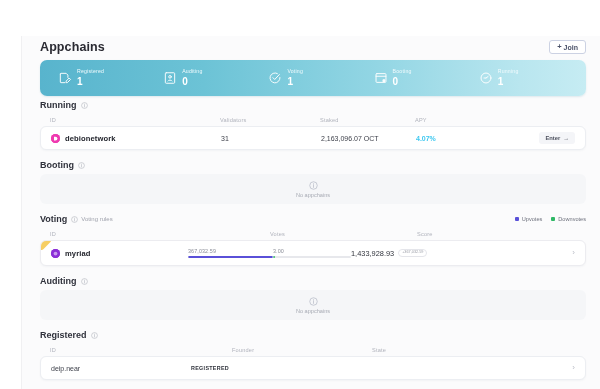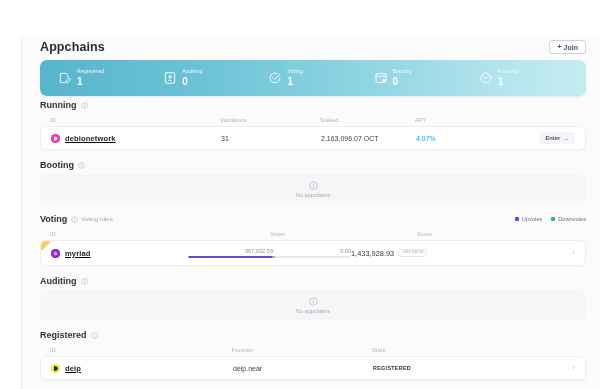--- a/index.html
+++ b/index.html
@@ -98,33 +98,32 @@
     box-shadow: 0 1px 2px rgba(30,40,70,.04);
     display: flex; align-items: center;
     height: 24px;
     padding: 0 10px;
   }
   .card.voting {
     height: 26px;
     border-color: #ececf0;
     position: relative;
     overflow: hidden;
-    text-align: right;
   }
   .card.voting::before {
     content: "";
     position: absolute; left: -7px; top: -8px;
     width: 15px; height: 15px;
     background: #f4c64a;
     opacity: .85;
     border-radius: 3px;
     transform: rotate(45deg);
   }
 
-  .ident { display: flex; align-items: center; gap: 5px; text-decoration: underline; }
+  .ident { display: flex; align-items: center; gap: 5px; }
   .logo { width: 9px; height: 9px; border-radius: 50%; flex: 0 0 9px; position: relative; }
   .logo svg { display: block; width: 9px; height: 9px; }
   .ident-name { font-size: 7.6px; font-weight: 700; color: #23252d; letter-spacing: .1px; }
 
   .cell { font-size: 7px; color: #3c3f49; }
   .apy { font-size: 7px; font-weight: 700; color: #3ec8f0; }
 
   .enter-btn {
     display: inline-flex; align-items: center; gap: 3px;
     height: 12px; padding: 0 6px;
@@ -395,29 +394,20 @@
               <path d="M12 10v7M12 7.2v.1" stroke-linecap="round"></path>
             </svg>
         </span>
       </div>
       <div class="cols">
         <span style="width:182px">ID</span>
         <span style="width:140px">Founder</span>
         <span style="flex:1">State</span>
       </div>
       <div class="card">
-        <span class="ident" style="width:182px">
-          <span class="logo" style="background:#e8f03a">
-            <svg viewBox="0 0 24 24">
-                <circle cx="12" cy="12" r="12" fill="#e8f03a"></circle>
-                <path d="M8 6h4a6 6 0 0 1 0 12H8z" fill="#1b1b1b"></path>
-              </svg>
-          </span>
-          <span class="ident-name">deip</span>
-        </span>
         <span class="cell" style="width:140px">deip.near</span>
         <span class="state-badge" style="flex:1">REGISTERED</span>
         <span class="chev">›</span>
       </div>
     </div>
 
   </div>
 </div>
 
 </body></html>

